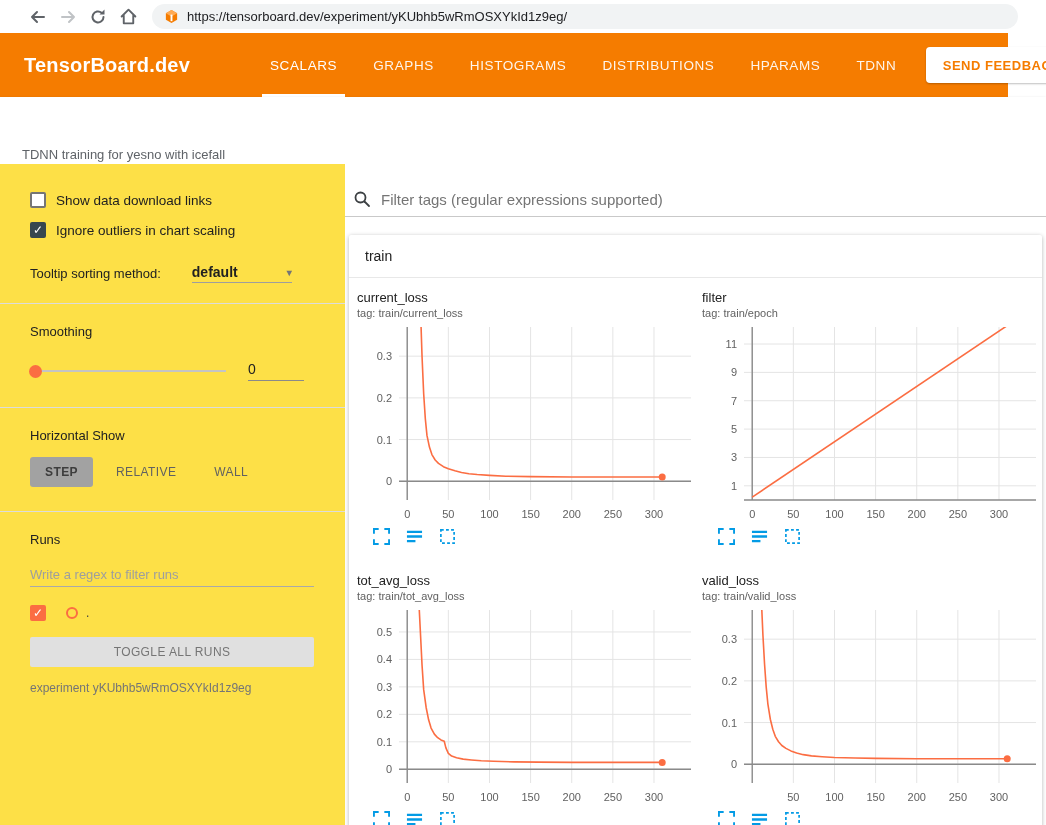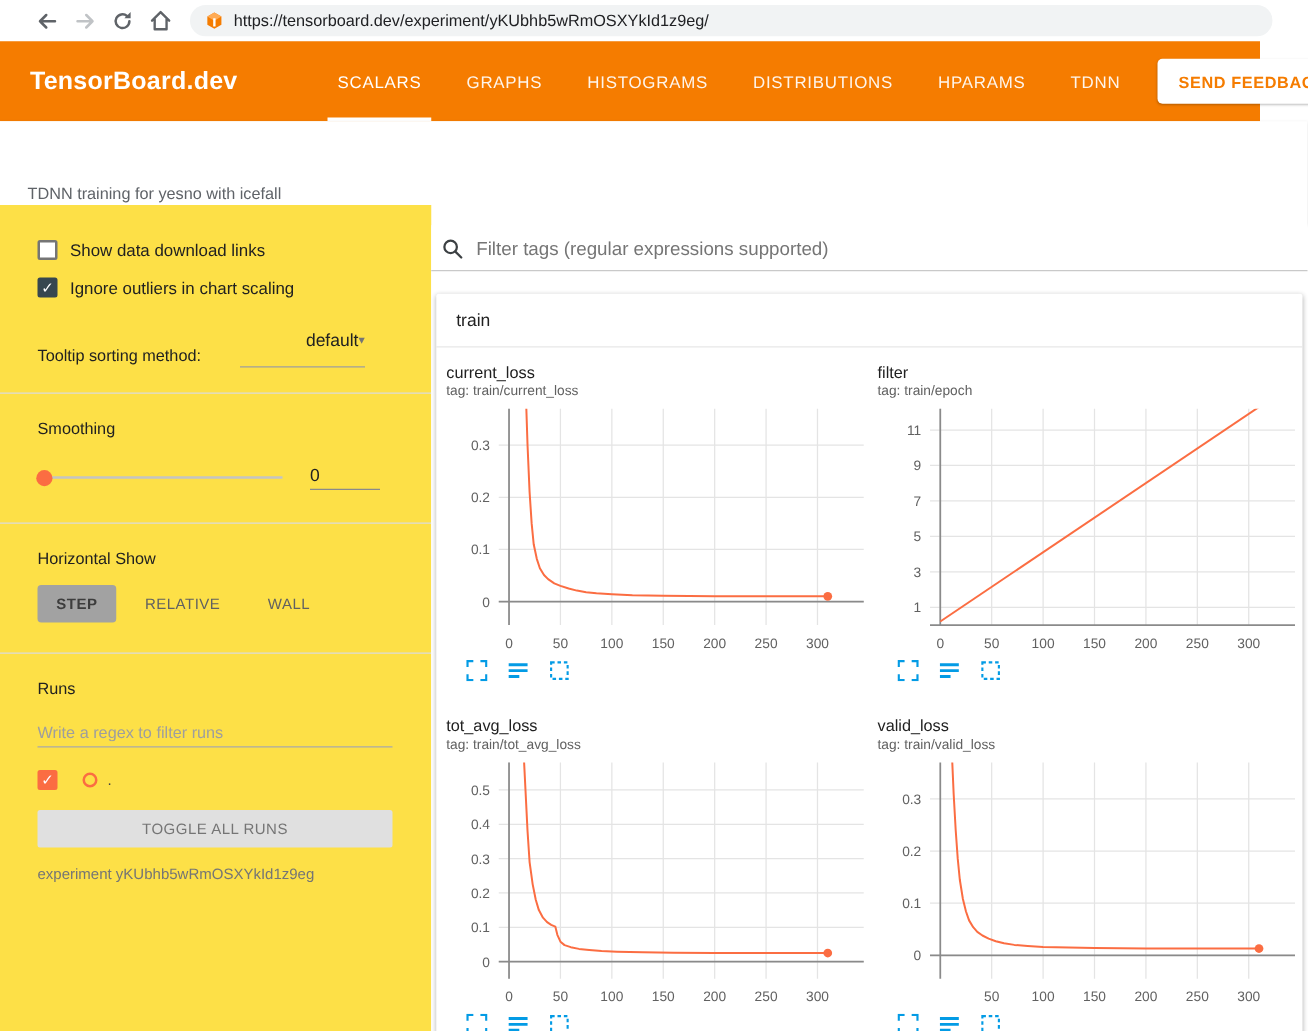--- a/index.html
+++ b/index.html
@@ -38,22 +38,22 @@
   .sidebar { position:absolute; top:164px; left:0; bottom:0; width:345px; background:#fde047;
     padding:24px 28px 0 30px; }
   .check-row { display:flex; align-items:center; height:24px; margin-bottom:6px; cursor:pointer; }
   .cbx { width:16px; height:16px; border:2px solid #757575; border-radius:2px; margin-right:10px;
     display:flex; align-items:center; justify-content:center; font-size:12px; color:#fff; background:#fff; }
   .cbx.checked-dark { background:#37474f; border-color:#37474f; }
   .cbx.checked-orange { background:#fb6d42; border-color:#fb6d42; }
   .check-label { font-size:13.5px; color:#212121; }
   .tooltip-row { margin-top:22px; display:flex; align-items:flex-end;gap:23px; }
   .tooltip-label { font-size:13px; color:#212121; margin-right:8px; padding-bottom:2px; }
-  .select-box { width:100px; border-bottom:1px solid #9e9e9e; display:flex; justify-content:flex-end;
-    align-items:center; padding-bottom:13px; cursor:pointer; }
+  .select-box { width:100px; border-bottom:1px solid #9e9e9e; display:flex; justify-content:space-between;
+    align-items:center; padding-bottom:2px; cursor:pointer;font-weight:bold; }
   .select-value { font-size:14px; color:#212121; }
   .select-arrow { font-size:10px; color:#757575; }
   .divider { border-top:1px solid #dcdcdc; margin:20px -28px 0 -30px; }
   .side-label { font-size:13px; color:#212121; margin-top:20px; }
   .slider-row { margin-top:22px; display:flex; align-items:center; }
   .slider { position:relative; width:196px; height:14px; cursor:pointer; }
   .slider-track { position:absolute; top:6px; left:0; right:0; height:2px; background:#c4c4c4; }
   .slider-thumb { position:absolute; top:1px; left:-1px; width:13px; height:13px; border-radius:50%;
     background:#fb6d42; }
   .slider-value { margin-left:22px; width:56px; border-bottom:1px solid #8a8a8a; font-size:14px;

